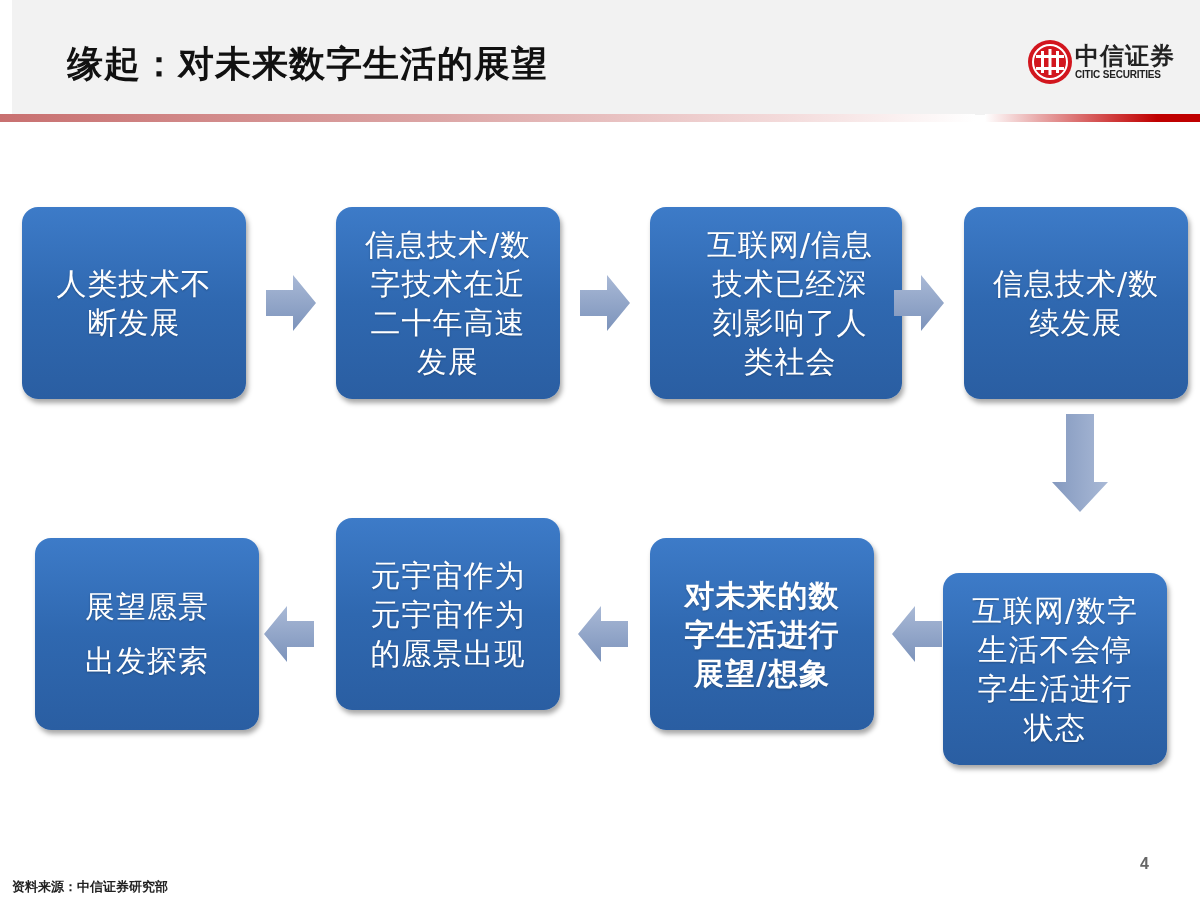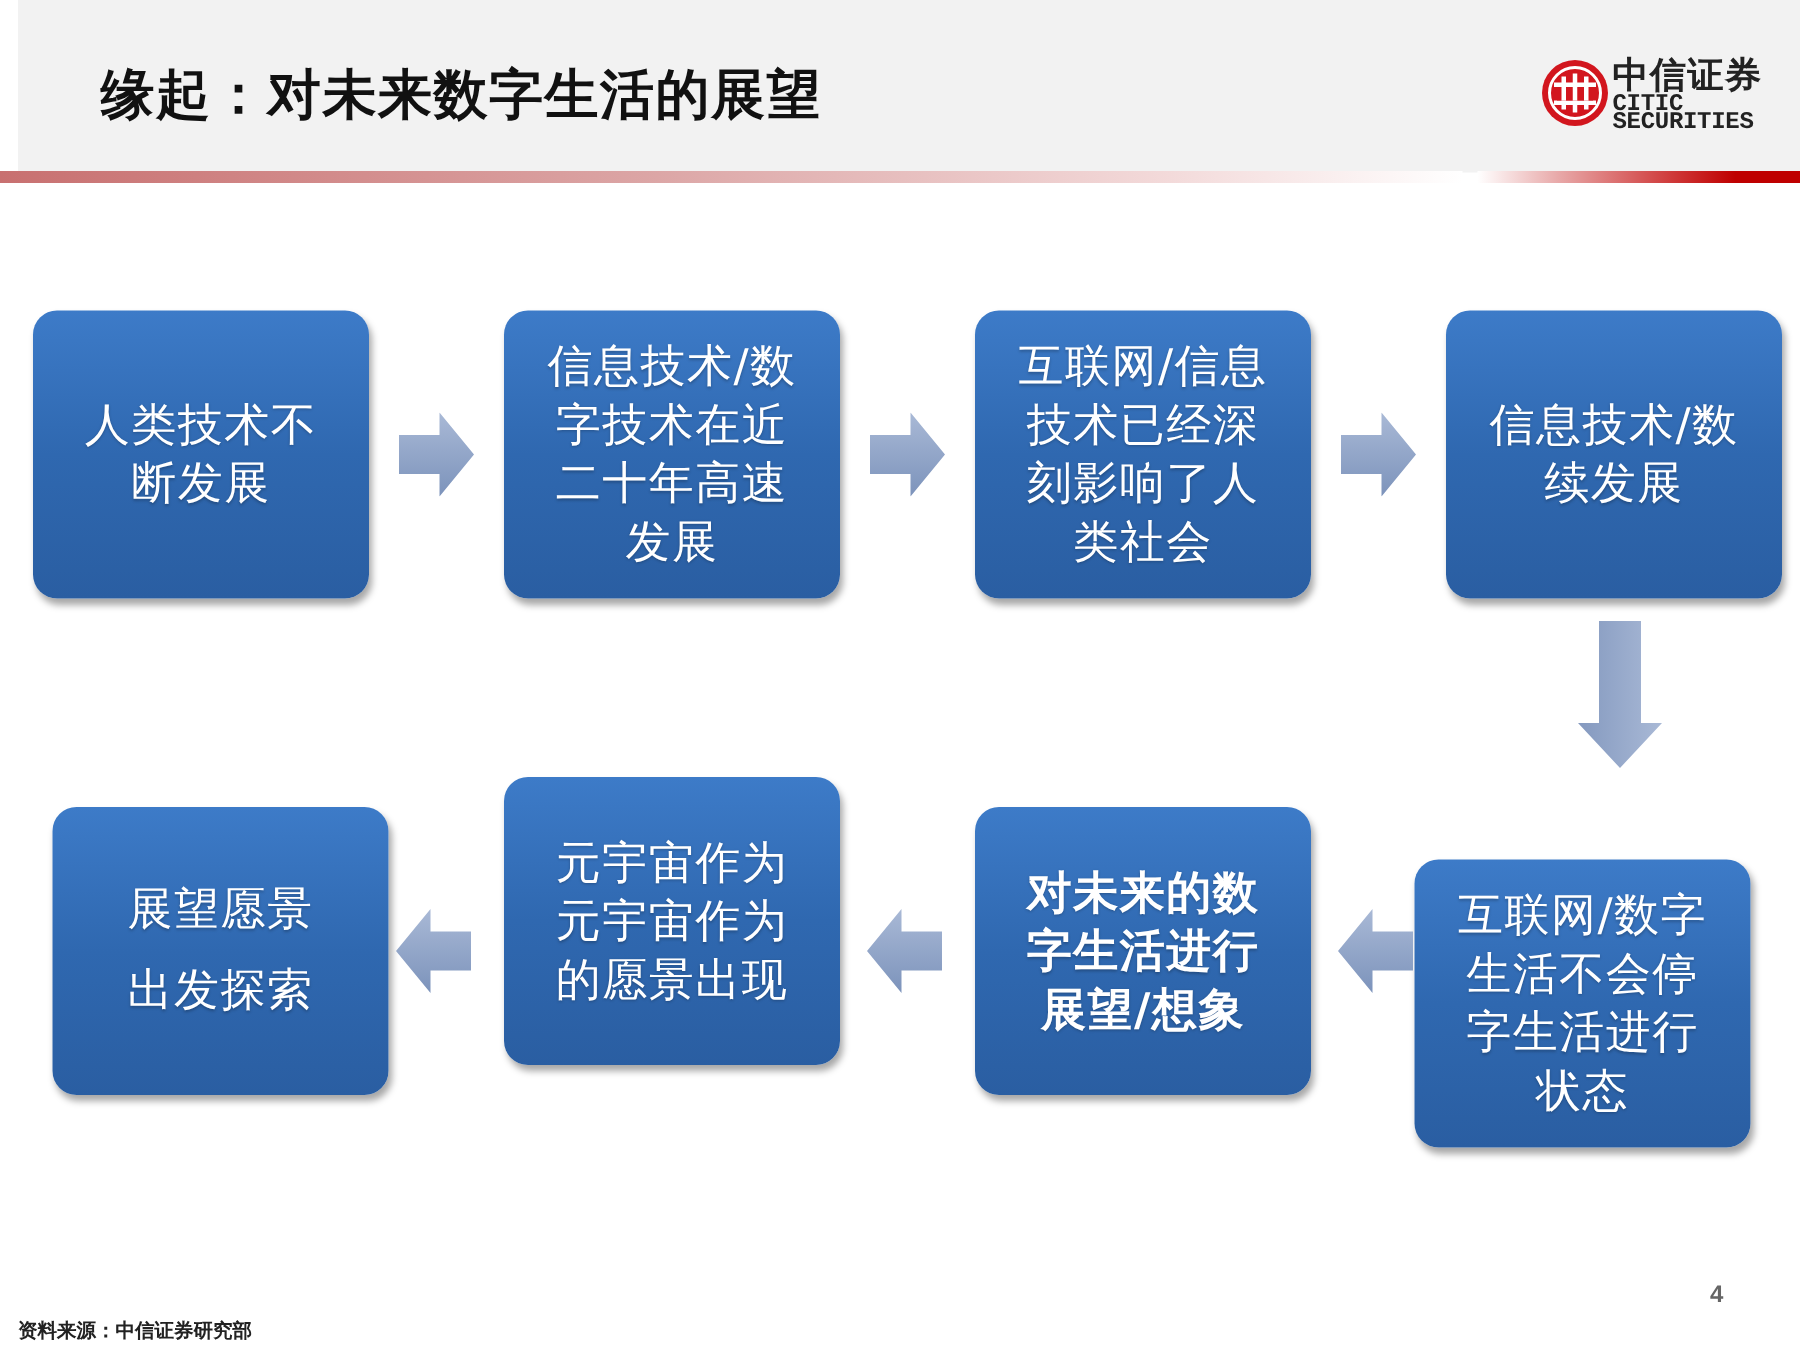--- a/index.html
+++ b/index.html
@@ -17,21 +17,21 @@
     font-size: 36px; font-weight: bold; color: #111;
     letter-spacing: 1px; line-height: 48px;
   }
   .logo {
     position: absolute; left: 1015px; top: 36px; width: 170px; height: 52px;
     display: flex; align-items: center;
   }
   .logo-mark { width: 46px; height: 46px; flex: none; }
   .logo-text { margin-left: 2px; display: flex; flex-direction: column; }
   .logo-cn { font-size: 24px; font-weight: bold; color: #222; line-height: 26px; letter-spacing: 1px; }
-  .logo-en { font-size: 16px; font-weight: bold; color: #222; line-height: 12px; font-family: Liberation Mono, monospace; letter-spacing: -0.2px; }
+  .logo-en { font-size: 10px; font-weight: bold; color: #222; line-height: 12px; font-family: Liberation Sans, sans-serif; letter-spacing: -0.2px; }
   .accent-bar {
     position: absolute; left: 0; top: 114px; height: 8px; width: 1200px;
   }
   .bar-left {
     position: absolute; left: 0; top: 0; height: 8px; width: 975px;
     background: linear-gradient(to right, #c87070 0%, #dca6a6 45%, #f3dada 80%, #ffffff 100%);
   }
   .bar-right {
     position: absolute; left: 985px; top: 0; height: 8px; width: 215px;
     background: linear-gradient(to right, #ffffff 0%, #e8a9a9 25%, #cf3a3a 60%, #bf0000 80%, #bf0000 100%);
@@ -94,21 +94,21 @@
   </div>
 </div>
 <div class="box" style="left:336px; top:207px;">
   <div>
     <span>信息技术/数</span>
     <span>字技术在近</span>
     <span>二十年高速</span>
     <span>发展</span>
   </div>
 </div>
-<div class="box" style="left:650px; top:207px;">
+<div class="box" style="left:650px; top:207px;padding-left:28px;">
   <div>
     <span>互联网/信息</span>
     <span>技术已经深</span>
     <span>刻影响了人</span>
     <span>类社会</span>
   </div>
 </div>
 <div class="box" style="left:964px; top:207px;">
   <div>
     <span>信息技术/数</span>

